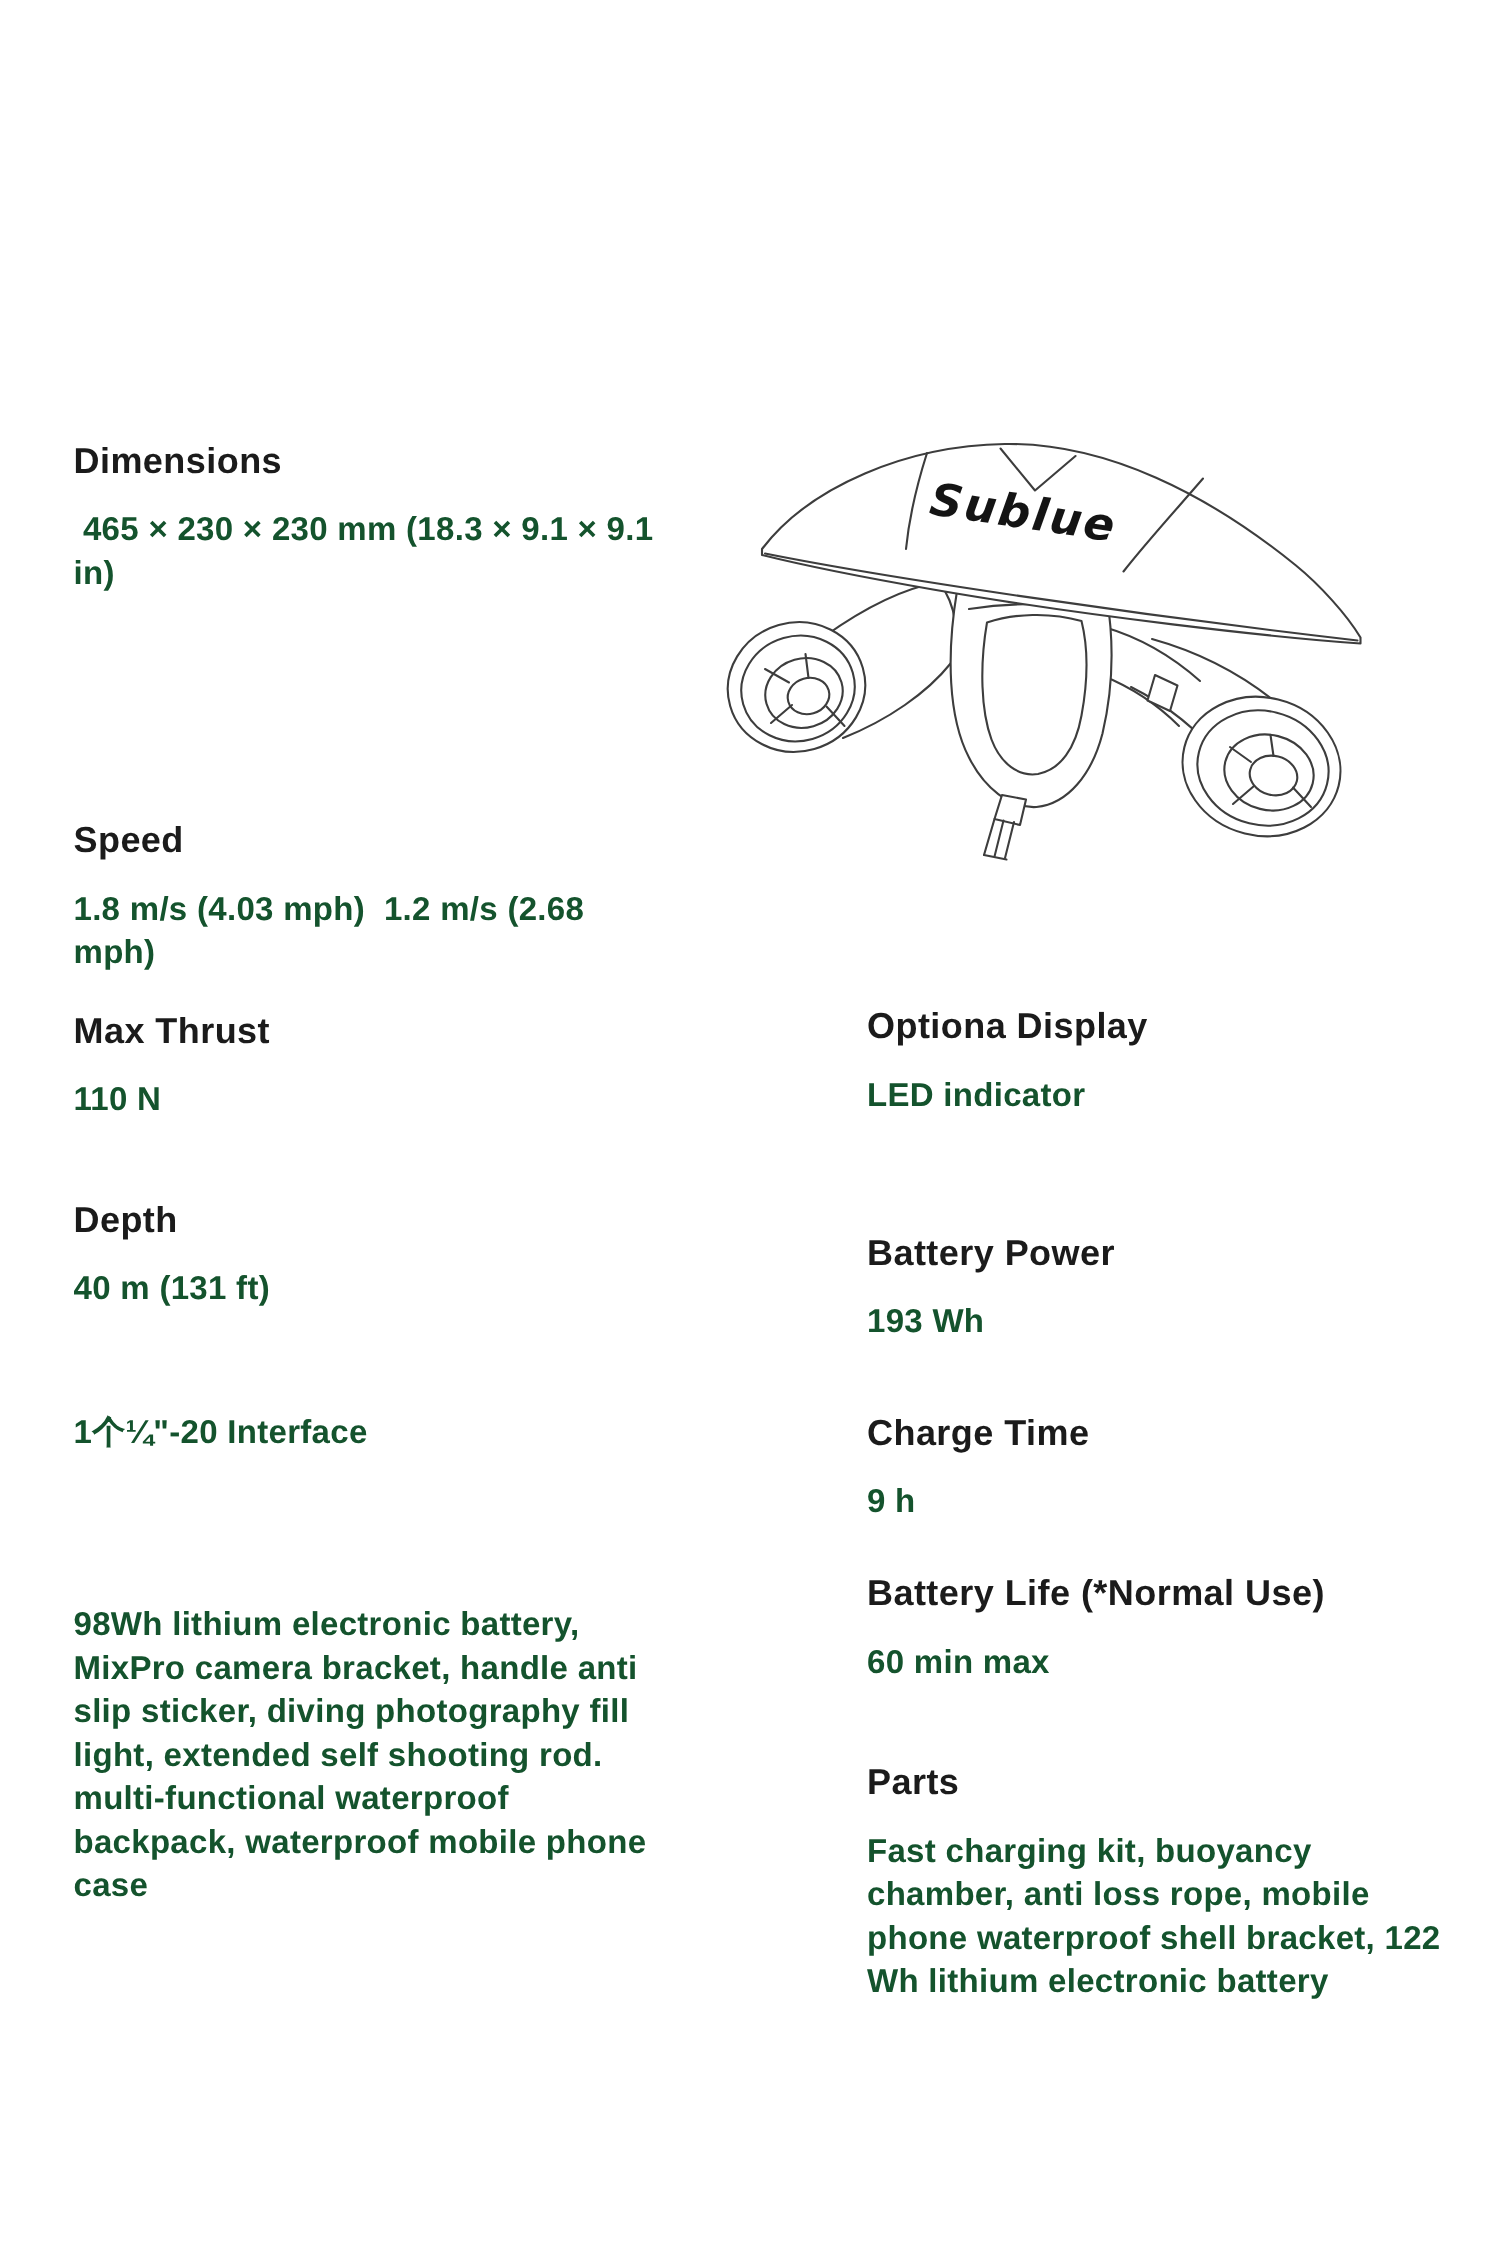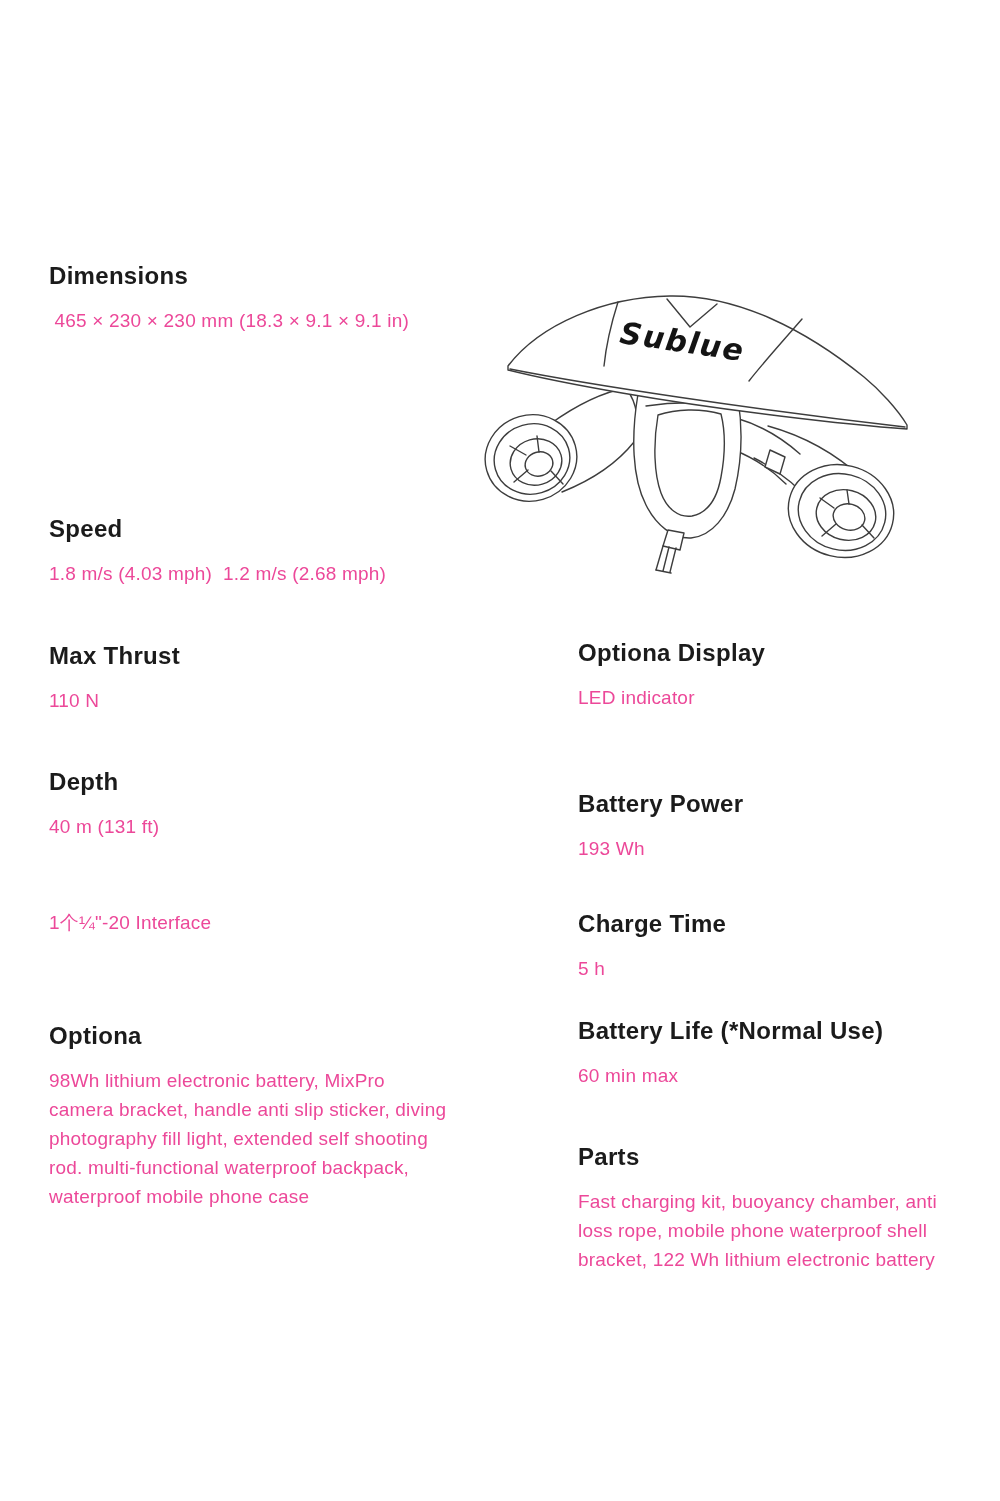--- a/index.html
+++ b/index.html
@@ -4,37 +4,37 @@
 <style>
   html, body { margin: 0; padding: 0; background: #ffffff; }
   .page {
     position: relative;
     width: 1000px;
     height: 1501px;
     background: #ffffff;
     overflow: hidden;
     font-family: "Liberation Sans", "DejaVu Sans", sans-serif;
   }
-  .spec { position: absolute; }
+  .spec { position: absolute; margin-top: 32px; }
   .col-l { left: 49px; width: 400px; }
   .col-r { left: 578px; width: 388px; }
   .spec-title {
     margin: 0;
     font-size: 24px;
     line-height: 30px;
     font-weight: 700;
     color: #1b1b1b;
     letter-spacing: 0.3px;
   }
   .spec-value {
     margin: 15px 0 0 0;
-    font-size: 19px;
+    font-size: 22px;
     line-height: 29px;
-    font-weight: 400;
-    color: #ec4899;
+    font-weight: 700;
+    color: #14532d;
     letter-spacing: 0.2px;
     white-space: pre-wrap;
   }
   .illustration {
     position: absolute;
     left: 470px;
     top: 278px;
     width: 470px;
     height: 300px;
   }
@@ -80,37 +80,36 @@
   <section class="spec col-l" style="top:767px">
     <h3 class="spec-title">Depth</h3>
     <p class="spec-value">40 m (131 ft)</p>
   </section>
 
   <section class="spec col-l" style="top:893px">
     <p class="spec-value">1个¼"-20 Interface</p>
   </section>
 
   <section class="spec col-l" style="top:1021px">
-    <h3 class="spec-title">Optiona</h3>
     <p class="spec-value">98Wh lithium electronic battery, MixPro camera bracket, handle anti slip sticker, diving photography fill light, extended self shooting rod. multi-functional waterproof backpack, waterproof mobile phone case</p>
   </section>
 
   <section class="spec col-r" style="top:638px">
     <h3 class="spec-title">Optiona Display</h3>
     <p class="spec-value">LED indicator</p>
   </section>
 
   <section class="spec col-r" style="top:789px">
     <h3 class="spec-title">Battery Power</h3>
     <p class="spec-value">193 Wh</p>
   </section>
 
   <section class="spec col-r" style="top:909px">
     <h3 class="spec-title">Charge Time</h3>
-    <p class="spec-value">5 h</p>
+    <p class="spec-value">9 h</p>
   </section>
 
   <section class="spec col-r" style="top:1016px">
     <h3 class="spec-title">Battery Life (*Normal Use)</h3>
     <p class="spec-value">60 min max</p>
   </section>
 
   <section class="spec col-r" style="top:1142px">
     <h3 class="spec-title">Parts</h3>
     <p class="spec-value">Fast charging kit, buoyancy chamber, anti loss rope, mobile phone waterproof shell bracket, 122 Wh lithium electronic battery</p>

